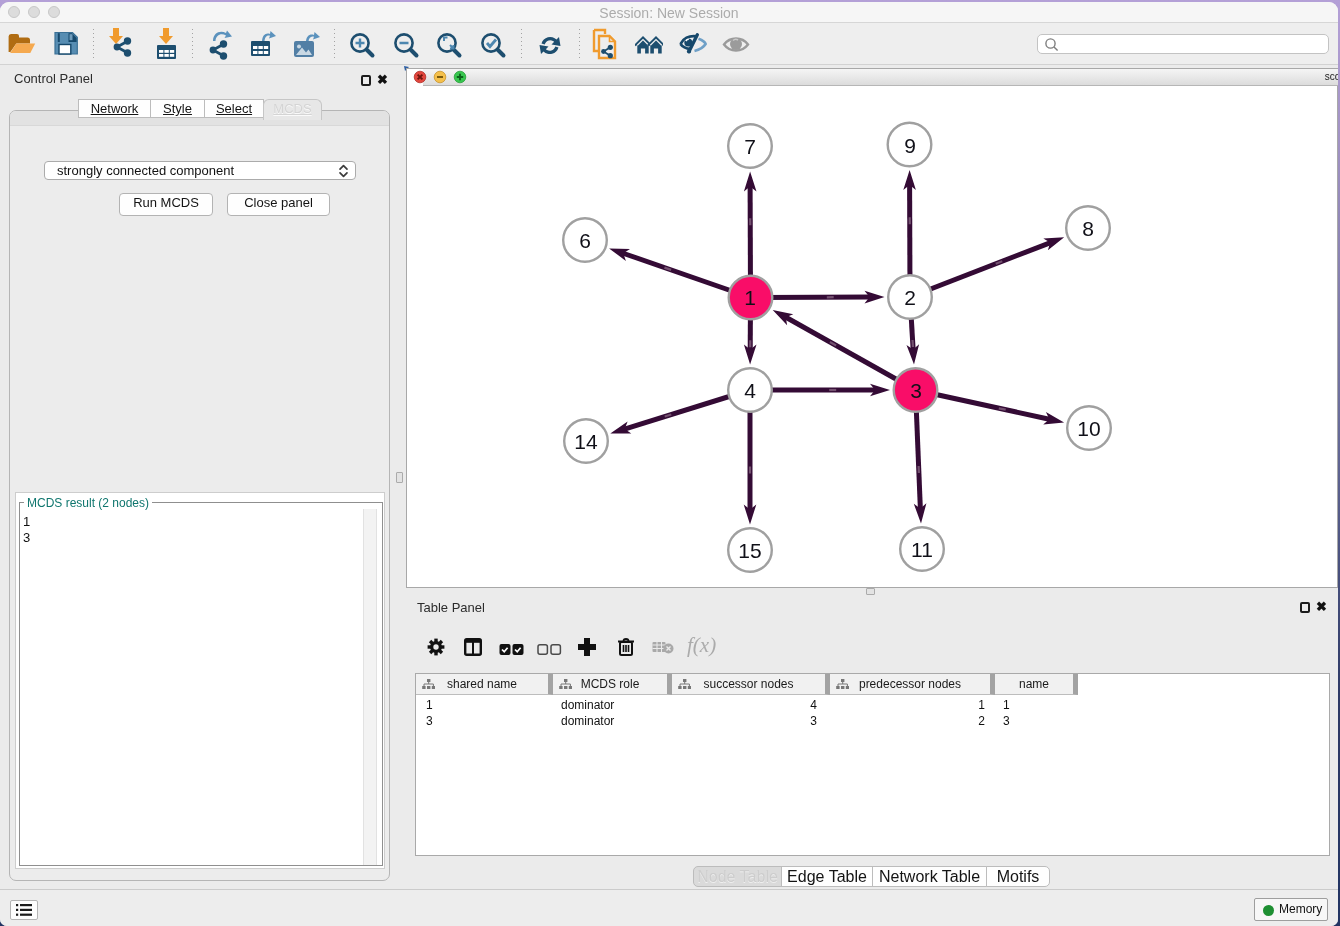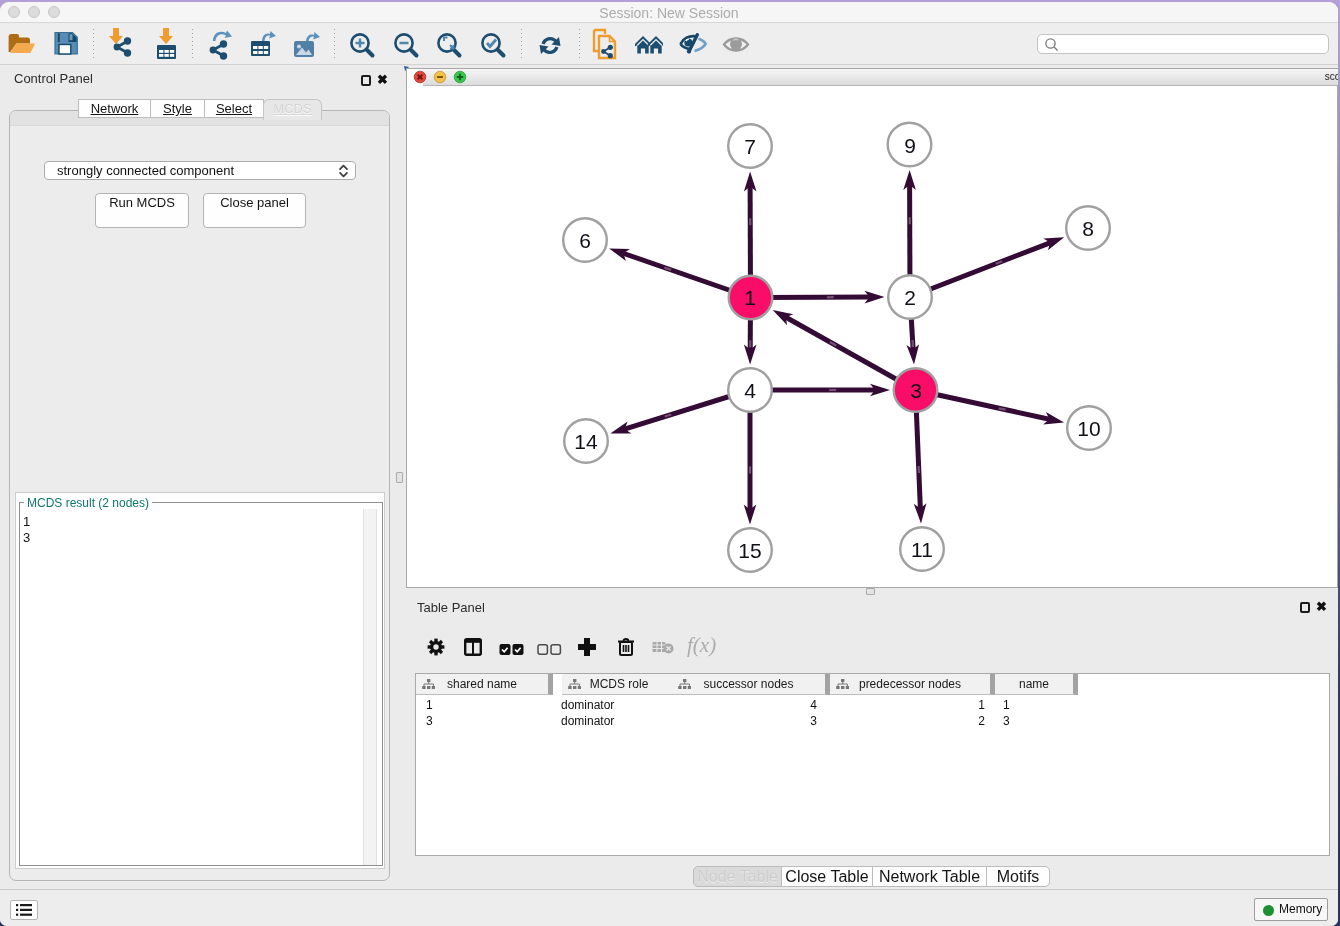--- a/index.html
+++ b/index.html
@@ -18,21 +18,21 @@
 
 #cptitle{left:14px;top:69px;font-size:13px;color:#2c2c2c;}
 .wicon{position:absolute;width:10px;height:11px;border:2px solid #1c1c1c;border-radius:2px;}
 .xicon{position:absolute;font-size:13px;font-weight:bold;color:#111;}
 #cpane{left:9px;top:108px;width:381px;height:771px;background:#ececec;border:1px solid #b5b5b5;border-radius:7px;}
 #cpane .band{position:absolute;left:0;top:0;width:100%;height:15px;background:#e2e2e2;border-bottom:1px solid #d8d8d8;border-radius:6px 6px 0 0;}
 .tab{position:absolute;top:97px;height:19px;background:#fefefe;border:1px solid #bcbcbc;font-size:13px;color:#141414;text-align:center;line-height:18px;text-decoration:underline;}
 #tabMCDS{background:#e7e7e7;color:#d4d4d4;text-shadow:0 1px 0 #fafafa;border-color:#c6c6c6;border-bottom:none;border-radius:6px 6px 0 0;height:21px;}
 #optlabel{left:9px;top:136px;width:381px;text-align:center;font-size:14px;color:#1a1a1a;}
 #combo{left:44px;top:159px;width:312px;height:19px;background:#fff;border:1px solid #ababab;border-radius:4px;font-size:13px;color:#111;line-height:17px;padding-left:12px;}
-.btn{position:absolute;top:191px;height:35px;background:#fefefe;border:1px solid #b3b3b3;border-radius:4px;font-size:13px;color:#141414;text-align:center;line-height:17px;}
+.btn{position:absolute;top:191px;height:23px;background:#fefefe;border:1px solid #b3b3b3;border-radius:4px;font-size:13px;color:#141414;text-align:center;line-height:17px;margin-left:24px;}
 #mcdsbox{left:15px;top:490px;width:370px;height:377px;background:#fff;border:1px solid #cdcdcd;}
 #mcdsgrp{position:absolute;left:3px;top:9px;width:364px;height:364px;border:1px solid #8f8f8f;}
 #mcdslbl{position:absolute;left:8px;top:3px;background:#fff;padding:0 3px;font-size:12px;color:#0f766e;}
 #mcdstxt{position:absolute;left:7px;top:21px;font-size:13px;line-height:16px;color:#111;}
 #mcdssb{position:absolute;left:347px;top:16px;width:14px;height:356px;background:#f3f3f3;border-left:1px solid #e2e2e2;border-right:1px solid #e2e2e2;}
 
 #netwin{left:406px;top:66px;width:932px;height:520px;background:#fff;border:1px solid #a8a8a8;}
 #nettitle{position:absolute;left:16px;top:0;width:100%;height:17px;background:linear-gradient(#f5f5f5,#dcdcdc);border-bottom:1px solid #b6b6b6;text-align:right;font-size:10px;color:#1a1a1a;line-height:16px;}
 #graphsvg{position:absolute;left:-1px;top:16px;}
 
@@ -375,21 +375,21 @@
           <g fill="#777">
             <rect x="5" y="0" width="3.4" height="3"></rect>
             <rect x="0.2" y="7" width="3.4" height="3"></rect>
             <rect x="5" y="7" width="3.4" height="3"></rect>
             <rect x="9.8" y="7" width="3.4" height="3"></rect>
           </g>
           <g stroke="#777" stroke-width="1">
             <path d="M6.7,3 v2 M2,7 v-2 h9.4 v2" fill="none"></path>
           </g>
         </svg>shared name</div>
-   <div class="thc" style="left:146px;width:119px;"><svg width="13" height="11" viewBox="0 0 13 11" style="position:absolute;left:6px;top:5px">
+   <div class="thc" style="left:137px;width:119px;"><svg width="13" height="11" viewBox="0 0 13 11" style="position:absolute;left:6px;top:5px">
           <g fill="#777">
             <rect x="5" y="0" width="3.4" height="3"></rect>
             <rect x="0.2" y="7" width="3.4" height="3"></rect>
             <rect x="5" y="7" width="3.4" height="3"></rect>
             <rect x="9.8" y="7" width="3.4" height="3"></rect>
           </g>
           <g stroke="#777" stroke-width="1">
             <path d="M6.7,3 v2 M2,7 v-2 h9.4 v2" fill="none"></path>
           </g>
         </svg>MCDS role</div>
@@ -421,21 +421,21 @@
    <div class="trow" style="left:256px;top:23px;width:145px;text-align:right;">4</div>
    <div class="trow" style="left:414px;top:23px;width:155px;text-align:right;">1</div>
    <div class="trow" style="left:587px;top:23px;">1</div>
    <div class="trow" style="left:10px;top:39px;">3</div>
    <div class="trow" style="left:145px;top:39px;">dominator</div>
    <div class="trow" style="left:256px;top:39px;width:145px;text-align:right;">3</div>
    <div class="trow" style="left:414px;top:39px;width:155px;text-align:right;">2</div>
    <div class="trow" style="left:587px;top:39px;">3</div>
  </div>
  <div class="btab" style="left:693px;width:89px;background:#dadada;color:#cdcdcd;text-shadow:0 1px 0 #efefef;border-radius:5px 0 0 5px;">Node Table</div>
- <div class="btab" style="left:781px;width:92px;">Close Table</div>
+ <div class="btab" style="left:781px;width:92px;">Edge Table</div>
  <div class="btab" style="left:872px;width:115px;">Network Table</div>
  <div class="btab" style="left:986px;width:64px;border-radius:0 5px 5px 0;">Motifs</div>
  <div id="statusbar" class="abs">
   <div id="listbtn">
         <svg width="16" height="14" style="position:absolute;left:5px;top:2px" viewBox="0 0 16 14">
           <g fill="#1a1a1a">
             <rect x="0" y="1" width="2.2" height="2.2"></rect>
             <rect x="4" y="1" width="12" height="2.2"></rect>
             <rect x="0" y="5.8" width="2.2" height="2.2"></rect>
             <rect x="4" y="5.8" width="12" height="2.2"></rect>

